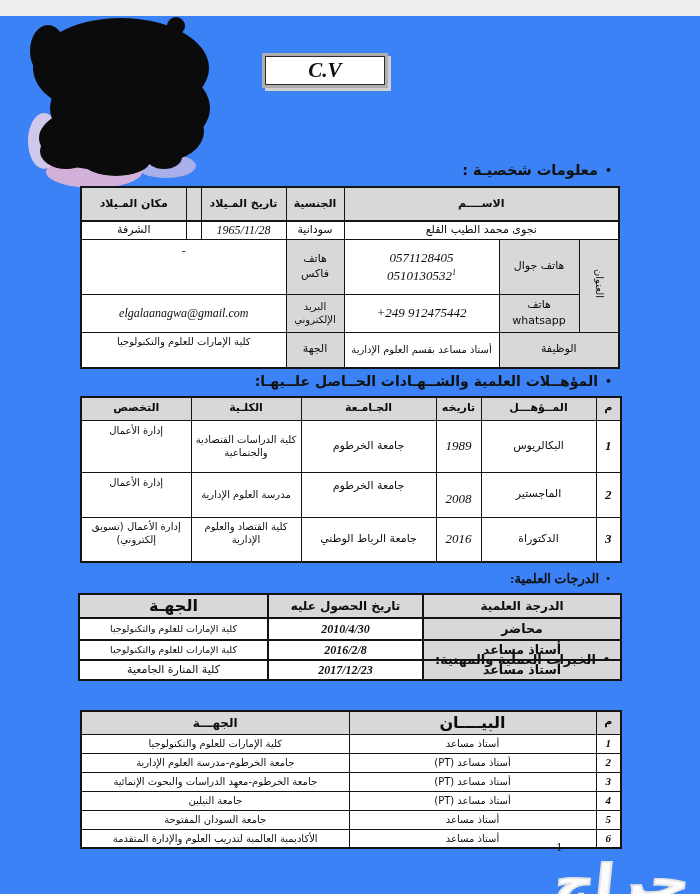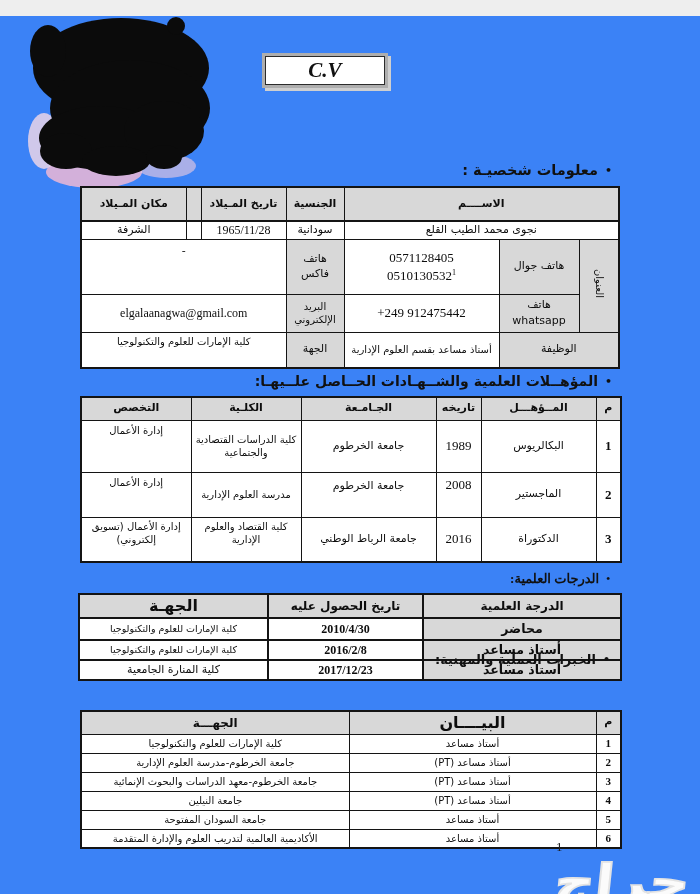--- a/index.html
+++ b/index.html
@@ -26,21 +26,21 @@
   .h-qual     { top:357px; right:88px; font-size:14px; }
   .h-deg      { top:555px; right:90px; font-size:13px;font-family:Liberation Serif, serif; }
   .h-exp      { top:636px; right:90px; font-size:13px; }
 
   
   table { position:absolute; border-collapse:collapse; table-layout:fixed; background:#fff; }
   td { border:1px solid #141414; text-align:center; vertical-align:middle;
        font-size:11px; color:#0d0d0d; padding:0 3px; line-height:1.35; overflow:hidden; }
   .gray { background:#d8d8d8; }
   .b { font-weight:bold; }
-  .num { font-family:"Liberation Serif", serif; font-size:13px; }
+  .num { font-family:"Liberation Serif", serif; font-size:13px;font-style:italic; }
   .small { font-size:10px; }
   .t1 { left:80px; top:170px; width:538px; border:2px solid #141414; }
   .t1 .hdr td { border-bottom-width:2px; }
   .t2 { left:80px; top:380px; width:540px; border:2px solid #141414; }
   .t3 { left:78px; top:577px; width:542px; border:2px solid #141414; }
   .t3 td { border-width:2px; }
   .t4 { left:80px; top:694px; width:540px; border:2px solid #141414; }
   .vert { writing-mode:vertical-rl; font-size:10px; letter-spacing:1px; }
   .ltr { direction:ltr; unicode-bidi:embed; }
   sup { font-size:8px; }
@@ -160,21 +160,21 @@
       <td class="b num">1</td>
       <td>البكالريوس</td>
       <td class="num">1989</td>
       <td>جامعة الخرطوم</td>
       <td class="small">كلية الدراسات القتصادية والجتماعية</td>
       <td class="small" style="vertical-align:top; padding-top:3px">إدارة الأعمال</td>
     </tr>
     <tr style="height:45px">
       <td class="b num">2</td>
       <td>الماجستير</td>
-      <td class="num" style="vertical-align:top; padding-top:3px">2008</td>
+      <td class="num" style="vertical-align:top; padding-top:17px">2008</td>
       <td style="vertical-align:top; padding-top:6px">جامعة الخرطوم</td>
       <td class="small">مدرسة العلوم الإدارية</td>
       <td class="small" style="vertical-align:top; padding-top:3px">إدارة الأعمال</td>
     </tr>
     <tr style="height:45px">
       <td class="b num">3</td>
       <td>الدكتوراة</td>
       <td class="num">2016</td>
       <td>جامعة الرباط الوطني</td>
       <td class="small" style="vertical-align:top; padding-top:2px">كلية القتصاد والعلوم الإدارية</td>

